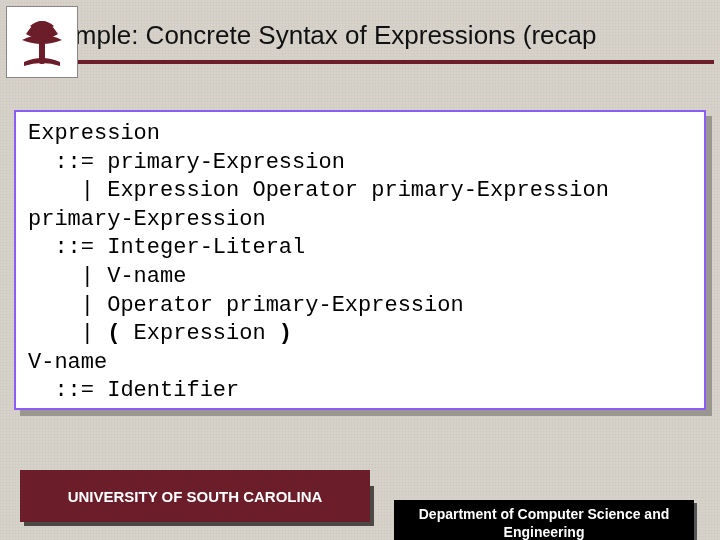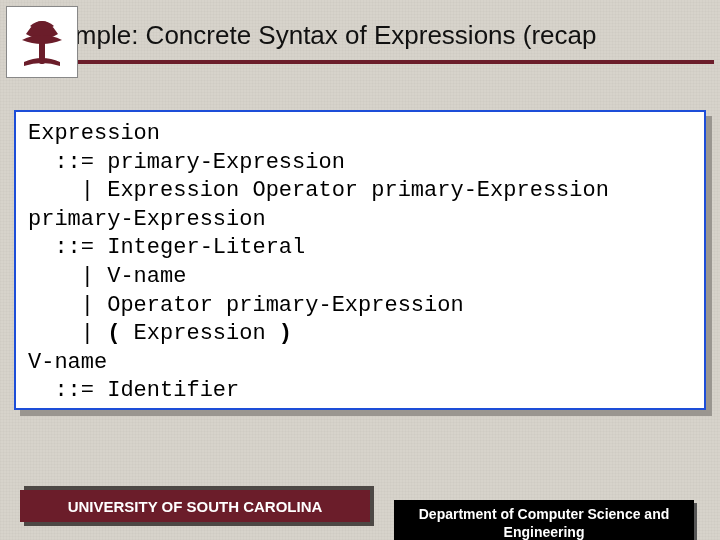--- a/index.html
+++ b/index.html
@@ -45,34 +45,34 @@
   }
   .grammar-shadow {
     position: absolute;
     top: 6px; left: 6px; right: -6px; bottom: -6px;
     background: #9a9690;
   }
   .grammar-box {
     position: absolute;
     inset: 0;
     background: #fff;
-    border: 2px solid #1d4ed8;
+    border: 2px solid #8b5cf6;
     padding: 8px 12px;
     font-family: "Courier New", Courier, monospace;
     font-size: 22px;
     line-height: 1.3;
     color: #000;
     white-space: pre;
     overflow: hidden;
   }
   .grammar-box .bold { font-weight: 700; }
   .footer-band {
     position: absolute;
     left: 20px; bottom: 18px;
-    width: 350px; height: 32px;
+    width: 350px; height: 52px;
     background: #6b1d2a;
     display: flex; align-items: center; justify-content: center;
   }
   .footer-band span {
     color: #fff; font-weight: 700; font-size: 15px;
   }
   .footer-band-shadow {
     position: absolute;
     left: 24px; bottom: 14px;
     width: 350px; height: 40px;

